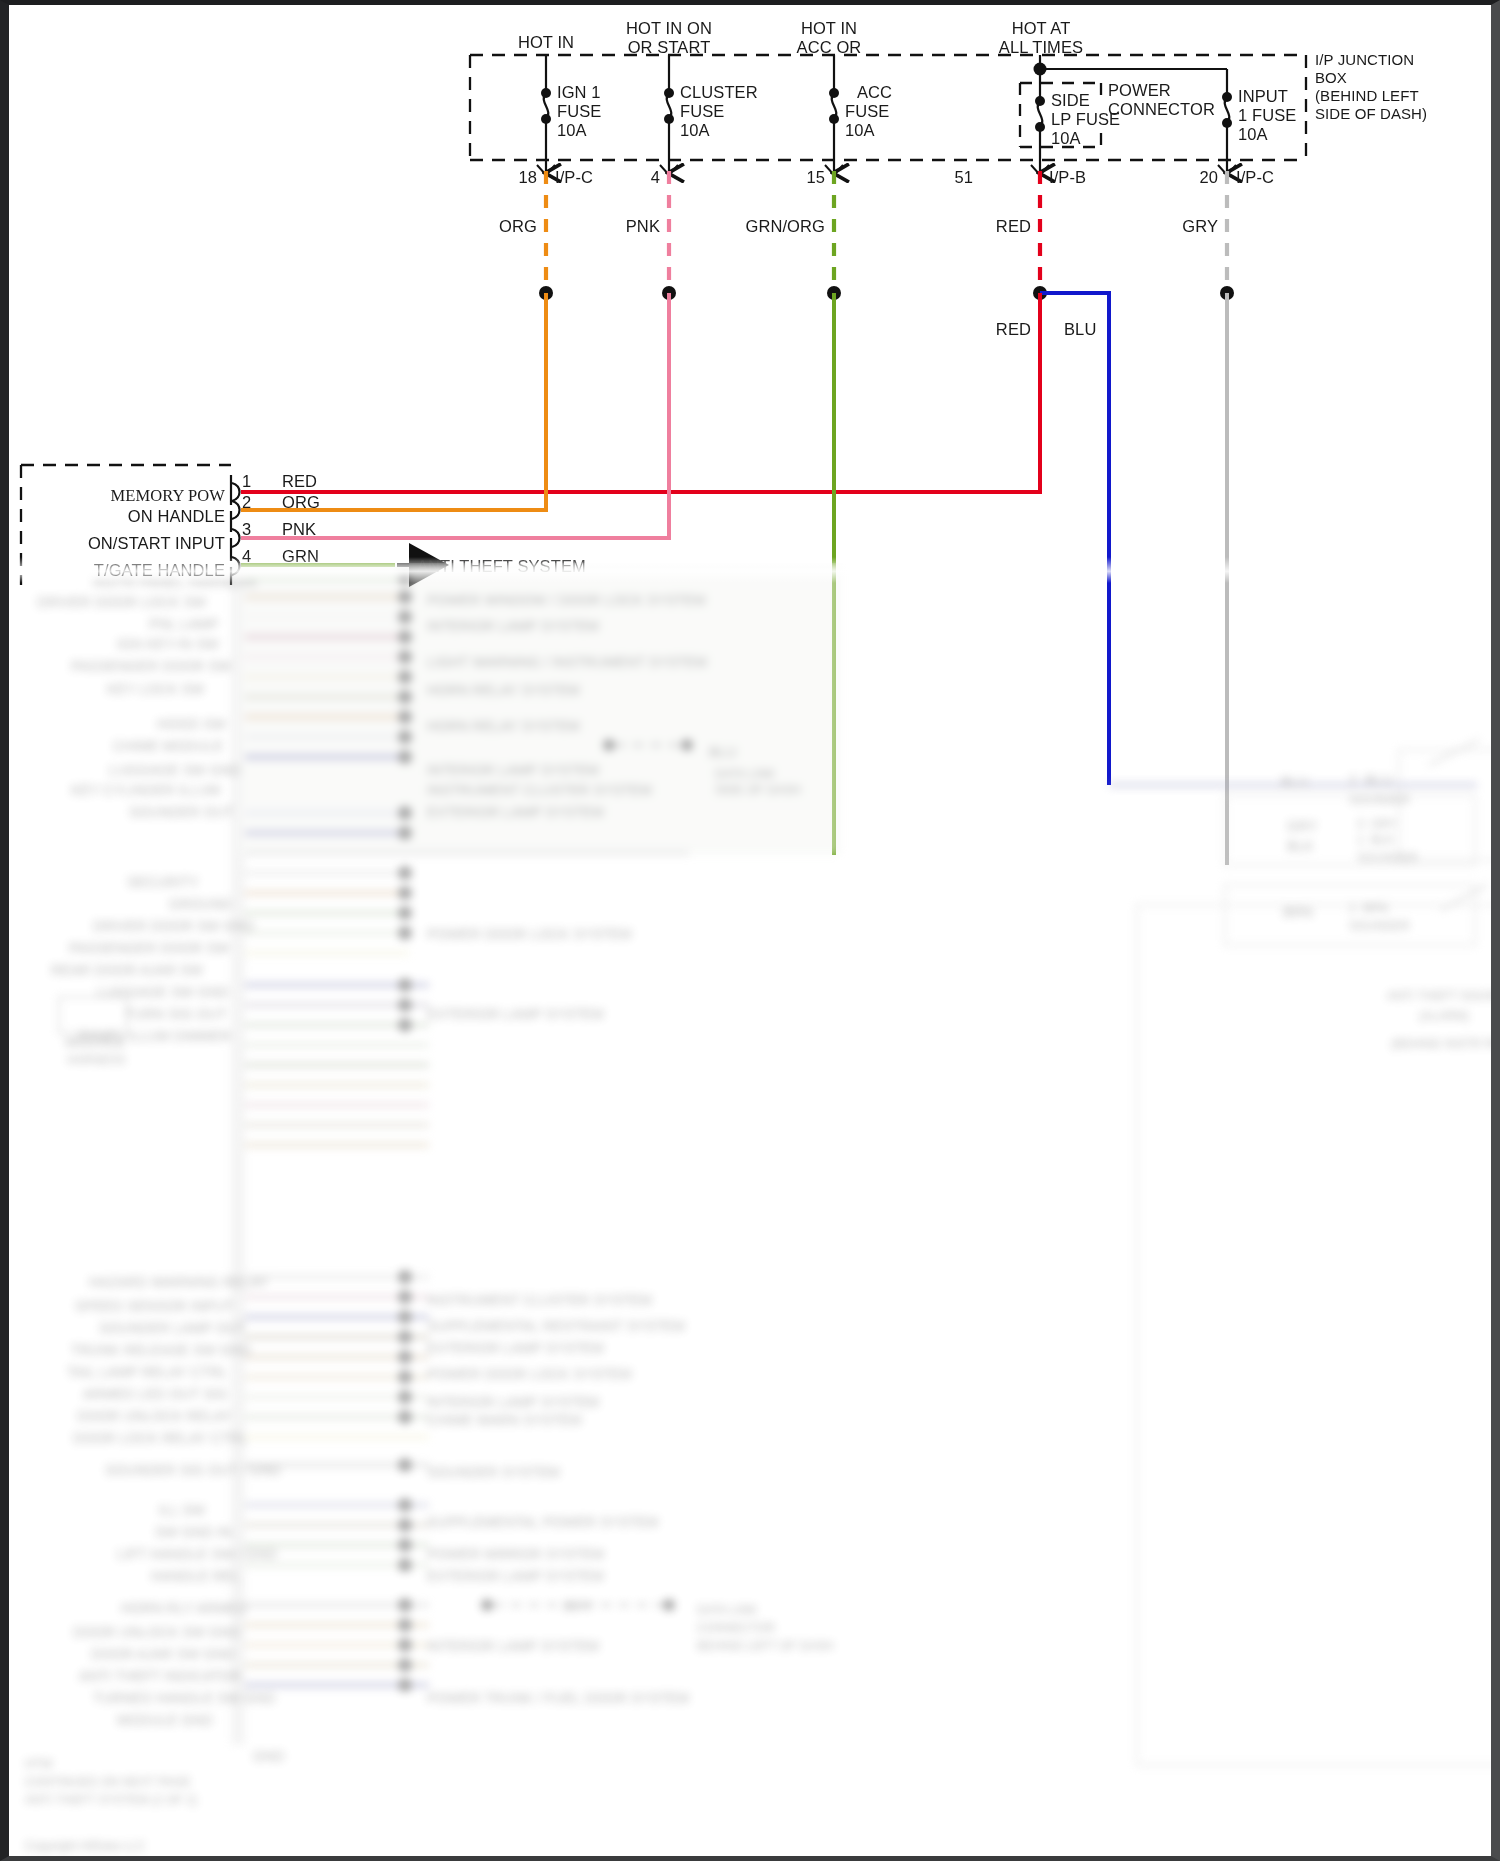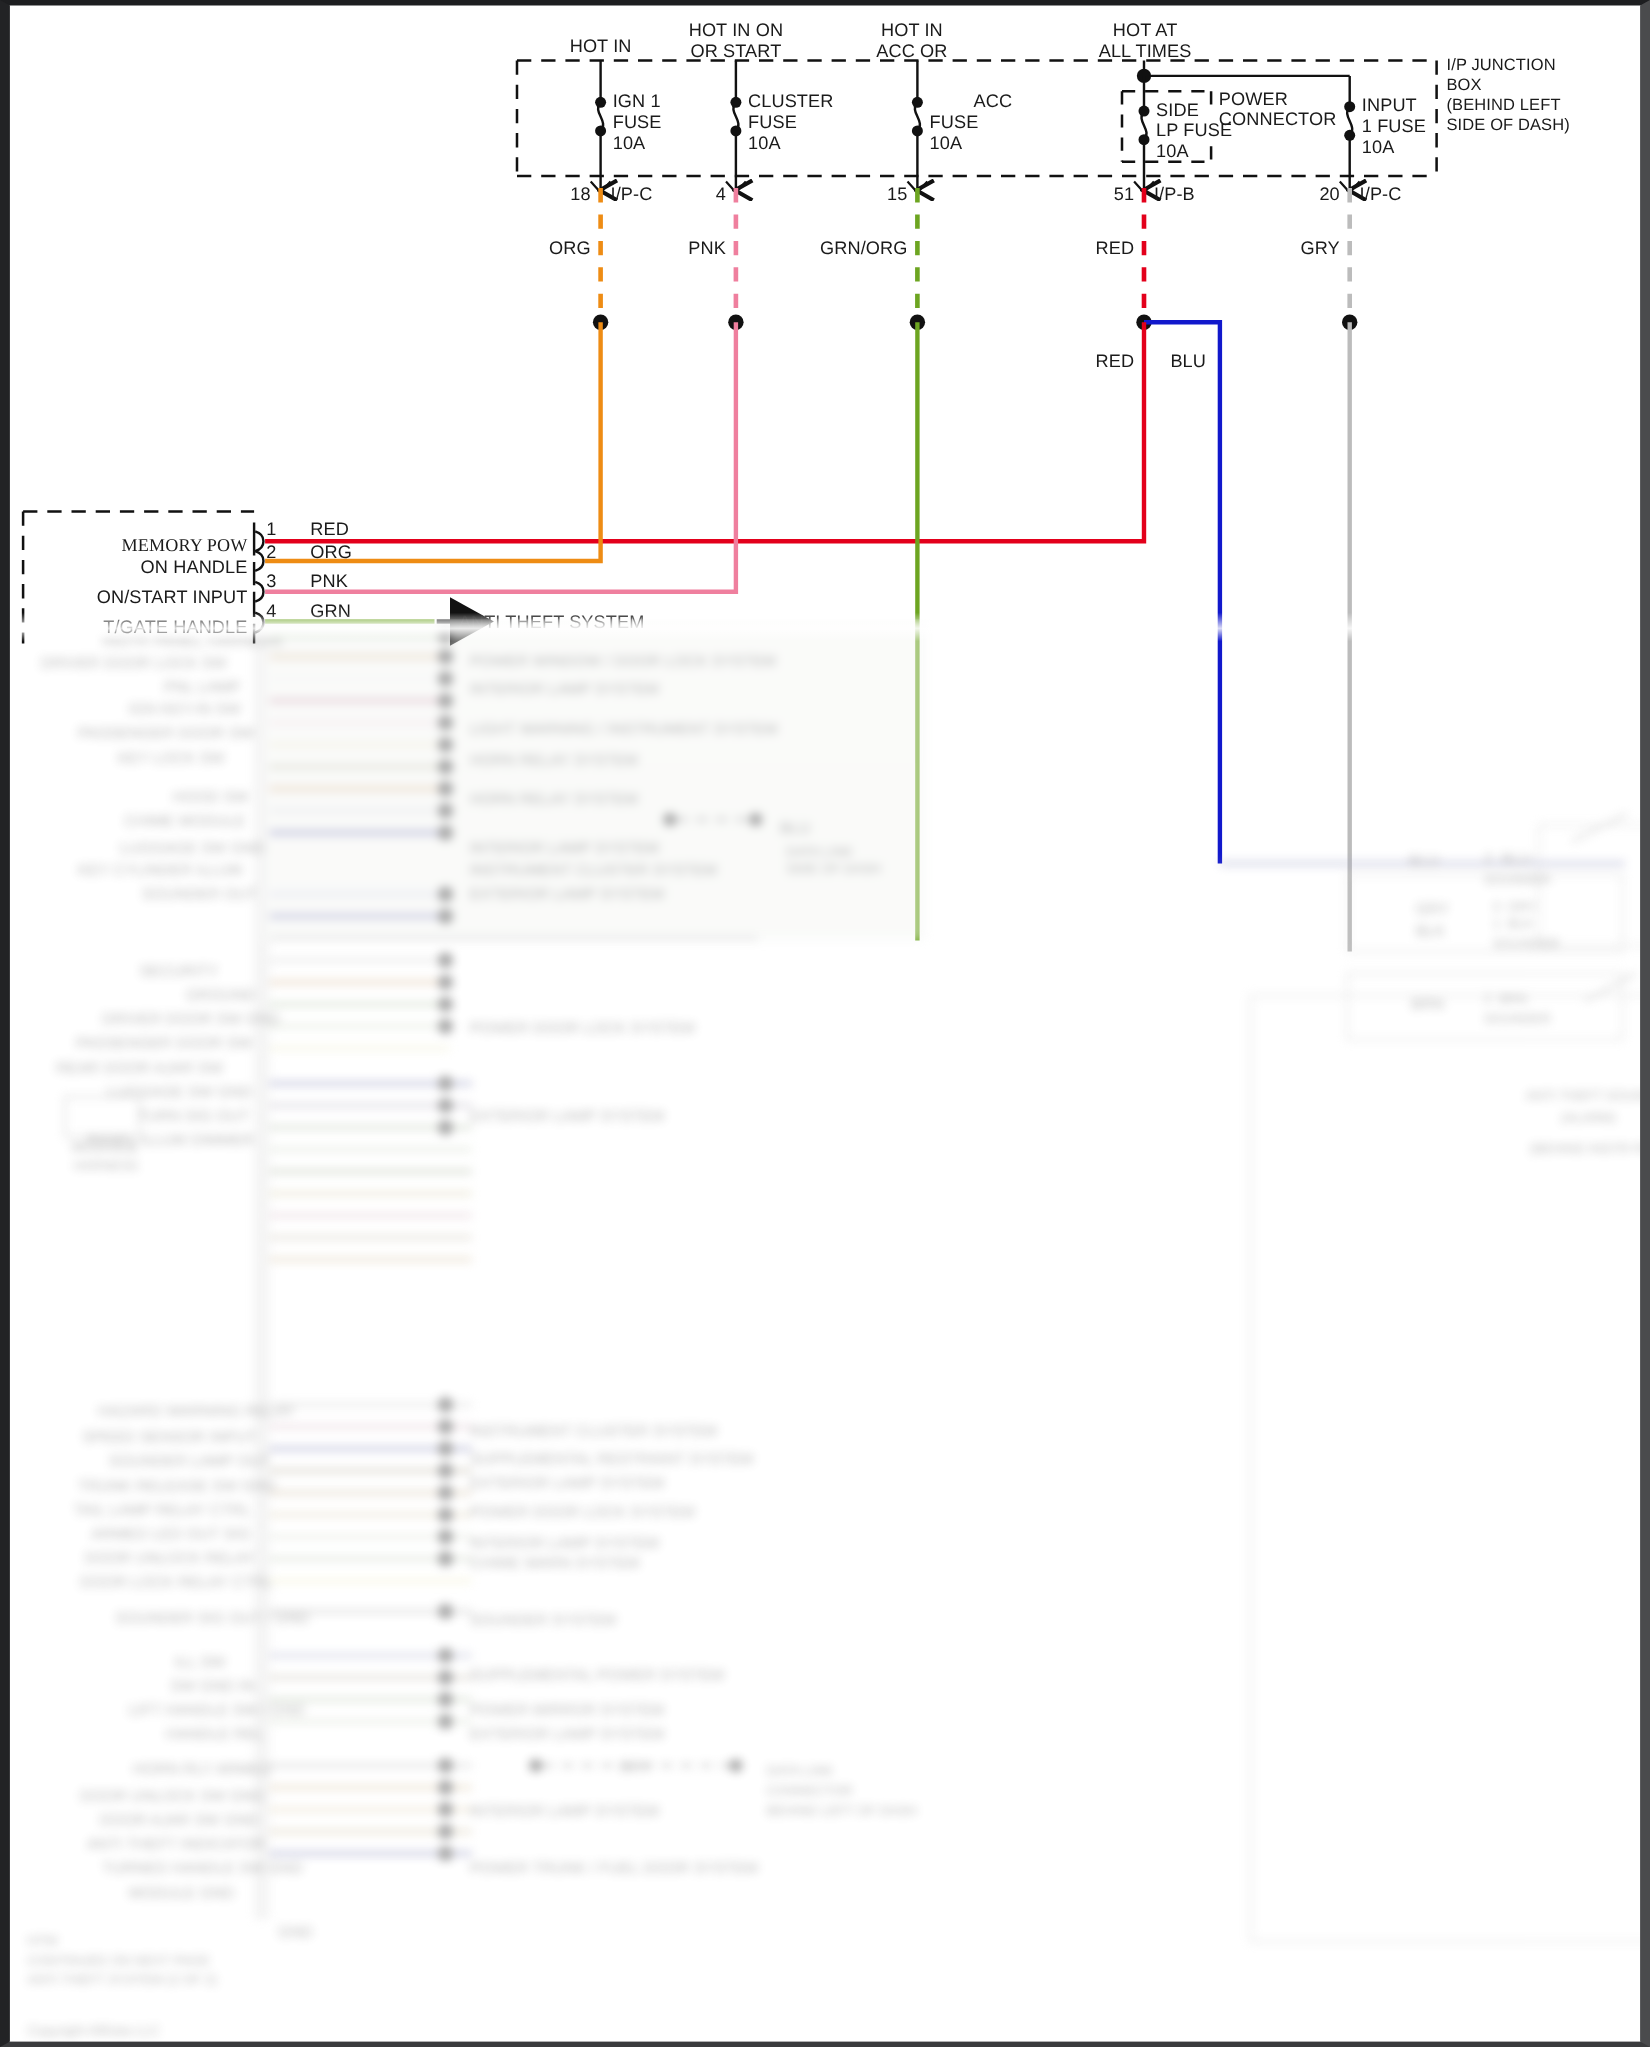--- a/index.html
+++ b/index.html
@@ -185,21 +185,21 @@
     <div class="lbl c" style="left:1032px;top:33px;"><span>ALL TIMES</span></div>
 
     <div class="lbl" style="left:548px;top:78px;"><span>IGN 1</span></div>
     <div class="lbl" style="left:548px;top:97px;"><span>FUSE</span></div>
     <div class="lbl" style="left:548px;top:116px;"><span>10A</span></div>
 
     <div class="lbl" style="left:671px;top:78px;"><span>CLUSTER</span></div>
     <div class="lbl" style="left:671px;top:97px;"><span>FUSE</span></div>
     <div class="lbl" style="left:671px;top:116px;"><span>10A</span></div>
 
-    <div class="lbl" style="left:876px;top:78px;"><span>ACC</span></div>
+    <div class="lbl" style="left:848px;top:78px;"><span>ACC</span></div>
     <div class="lbl" style="left:836px;top:97px;"><span>FUSE</span></div>
     <div class="lbl" style="left:836px;top:116px;"><span>10A</span></div>
 
     <div class="lbl" style="left:1042px;top:86px;"><span>SIDE</span></div>
     <div class="lbl" style="left:1042px;top:105px;"><span>LP FUSE</span></div>
     <div class="lbl" style="left:1042px;top:124px;"><span>10A</span></div>
 
     <div class="lbl" style="left:1229px;top:82px;"><span>INPUT</span></div>
     <div class="lbl" style="left:1229px;top:101px;"><span>1 FUSE</span></div>
     <div class="lbl" style="left:1229px;top:120px;"><span>10A</span></div>
@@ -209,21 +209,21 @@
 
     <div class="lbl sm" style="left:1306px;top:46px;"><span>I/P JUNCTION</span></div>
     <div class="lbl sm" style="left:1306px;top:64px;"><span>BOX</span></div>
     <div class="lbl sm" style="left:1306px;top:82px;"><span>(BEHIND LEFT</span></div>
     <div class="lbl sm" style="left:1306px;top:100px;"><span>SIDE OF DASH)</span></div>
 
     <div class="lbl r" style="left:528px;top:163px;"><span>18</span></div>
     <div class="lbl" style="left:546px;top:163px;"><span>I/P-C</span></div>
     <div class="lbl r" style="left:651px;top:163px;"><span>4</span></div>
     <div class="lbl r" style="left:816px;top:163px;"><span>15</span></div>
-    <div class="lbl r" style="left:1022px;top:163px;text-align:right;"><span>51</span></div>
+    <div class="lbl r" style="left:964px;top:163px;text-align:right;"><span>51</span></div>
     <div class="lbl" style="left:1040px;top:163px;"><span>I/P-B</span></div>
     <div class="lbl r" style="left:1209px;top:163px;"><span>20</span></div>
     <div class="lbl" style="left:1227px;top:163px;"><span>I/P-C</span></div>
 
     <div class="lbl r" style="left:528px;top:212px;"><span>ORG</span></div>
     <div class="lbl r" style="left:651px;top:212px;"><span>PNK</span></div>
     <div class="lbl r" style="left:816px;top:212px;"><span>GRN/ORG</span></div>
     <div class="lbl r" style="left:1022px;top:212px;"><span>RED</span></div>
     <div class="lbl r" style="left:1209px;top:212px;"><span>GRY</span></div>
 

